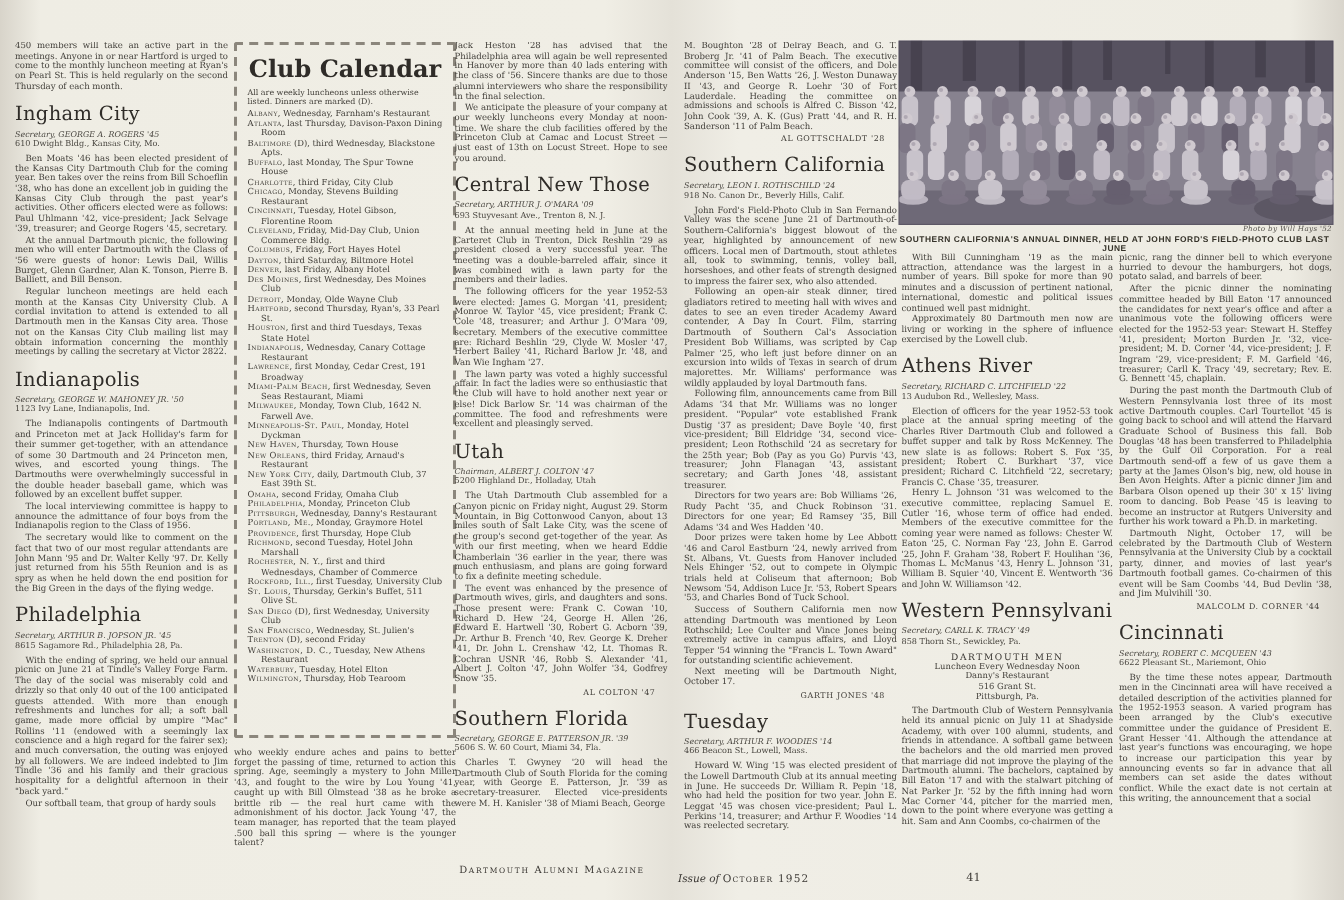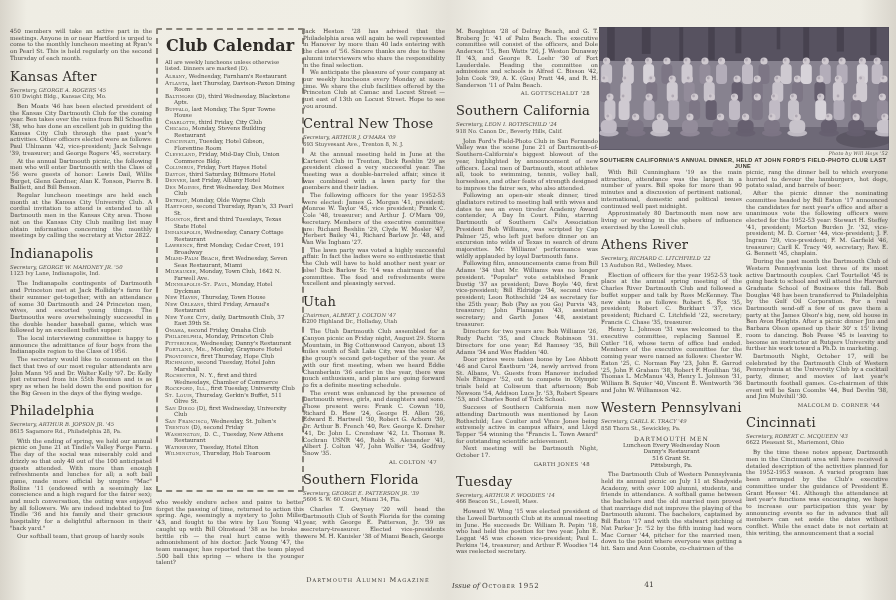--- a/index.html
+++ b/index.html
@@ -77,21 +77,21 @@
   .footer-issue .sc{font-variant:small-caps;letter-spacing:.8px;}
   .pagenum-right{position:absolute;left:634px;top:580px;width:30px;text-align:center;font-size:7.5px;color:#3c3935;}
 </style>
 </head>
 <body>
 
 <div class="spread">
 
   <div class="col" style="left:10px;top:28px;width:142px;height:542px;">
       <p class="body">450 members will take an active part in the meetings. Anyone in or near Hartford is urged to come to the monthly luncheon meeting at Ryan's on Pearl St. This is held regularly on the second Thursday of each month.</p>
-      <h2 class="sect">Kansas After</h2>
+      <h2 class="sect">Ingham City</h2>
       <div class="secblock">
         <div class="secline">Secretary, GEORGE A. ROGERS '45</div>
         <div class="secline2">610 Dwight Bldg., Kansas City, Mo.</div>
       </div>
       <p class="body ind">Ben Moats '46 has been elected president of the Kansas City Dartmouth Club for the coming year. Ben takes over the reins from Bill Schoeflin '38, who has done an excellent job in guiding the Kansas City Club through the past year's activities. Other officers elected were as follows: Paul Uhlmann '42, vice-president; Jack Selvage '39, treasurer; and George Rogers '45, secretary.</p>
       <p class="body ind">At the annual Dartmouth picnic, the following men who will enter Dartmouth with the Class of '56 were guests of honor: Lewis Dail, Willis Burget, Glenn Gardner, Alan K. Tonson, Pierre B. Balliett, and Bill Benson.</p>
       <p class="body ind">Regular luncheon meetings are held each month at the Kansas City University Club. A cordial invitation to attend is extended to all Dartmouth men in the Kansas City area. Those not on the Kansas City Club mailing list may obtain information concerning the monthly meetings by calling the secretary at Victor 2822.</p>
       <h2 class="sect">Indianapolis</h2>
       <div class="secblock">
         <div class="secline">Secretary, GEORGE W. MAHONEY JR. '50</div>

